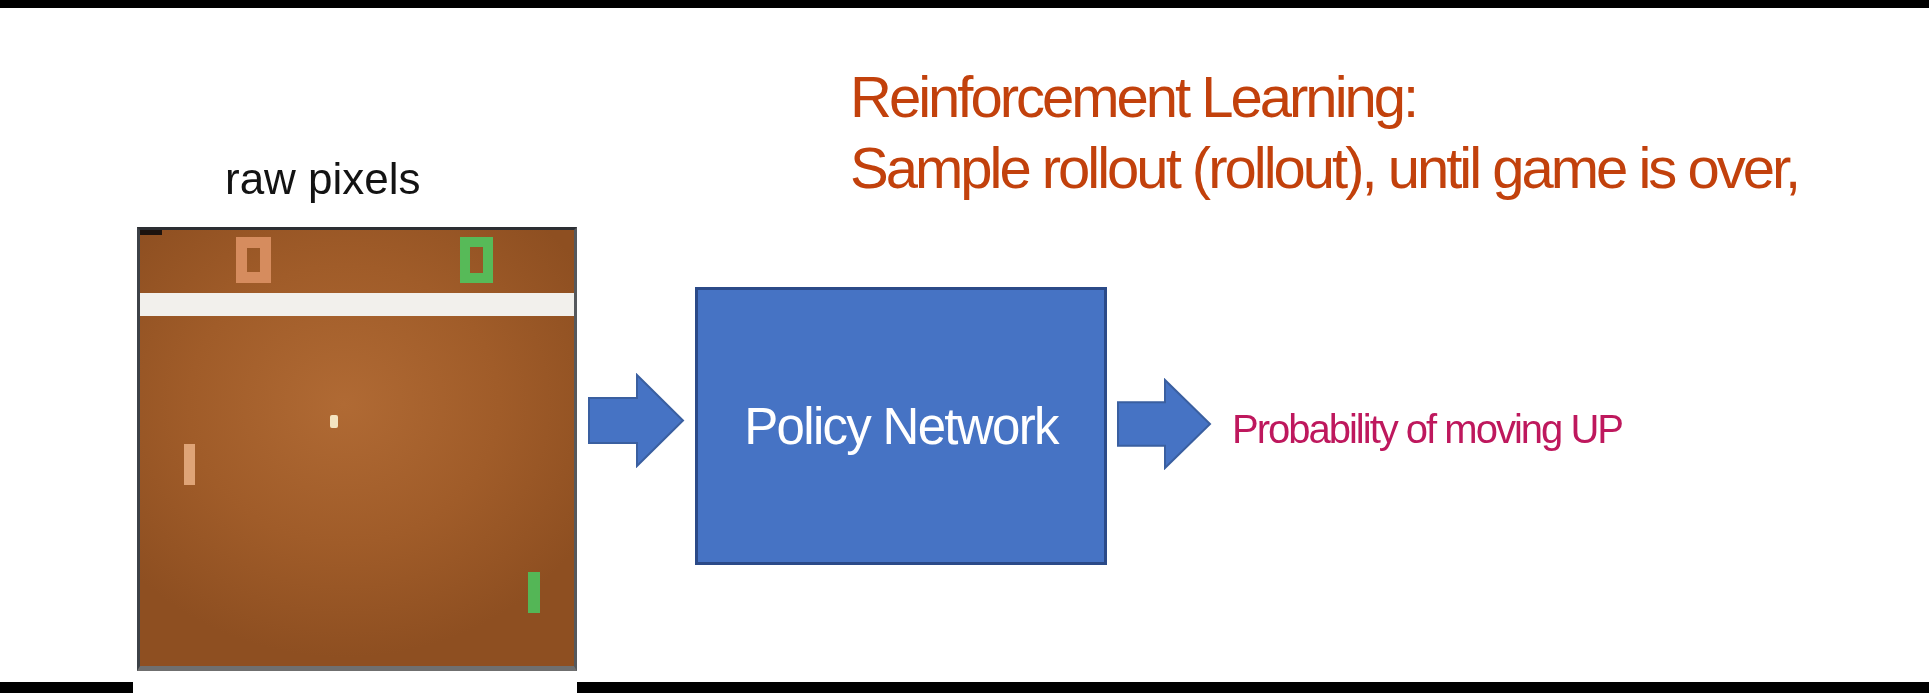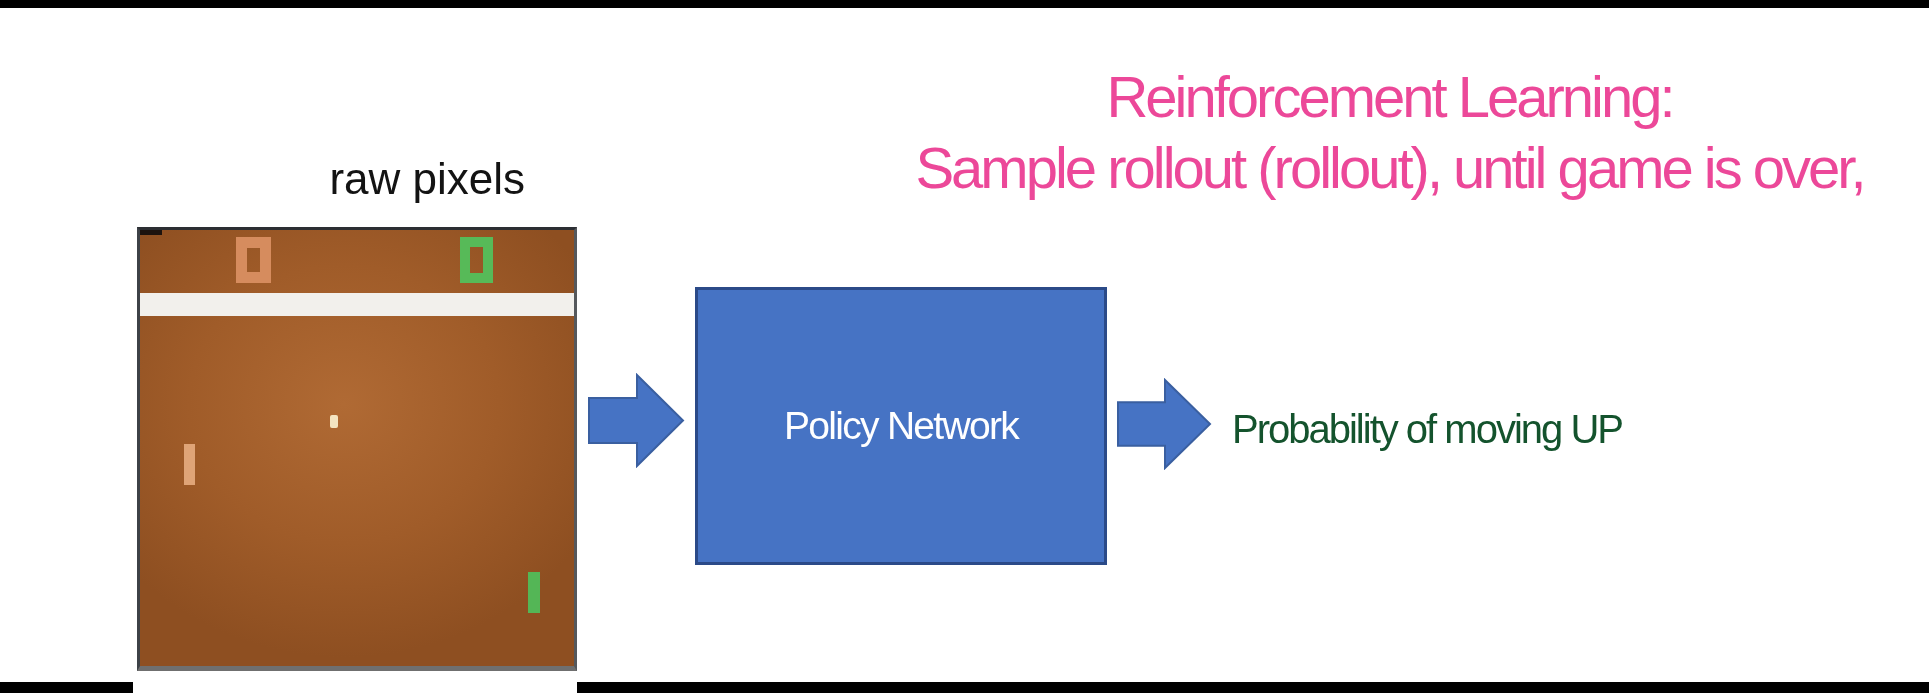--- a/index.html
+++ b/index.html
@@ -14,21 +14,21 @@
   .abs { position: absolute; }
 
   
   .top-bar    { left: 0; top: 0; width: 1929px; height: 8px; background: #000; }
   .bot-bar-l  { left: 0; top: 682px; width: 133px; height: 11px; background: #000; }
   .bot-bar-r  { left: 577px; top: 682px; width: 1352px; height: 11px; background: #000; }
 
   
   .raw-label {
     left: 225px; top: 157px; width: 300px;
-    text-align: right;
+    text-align: left;
     font-size: 44px; line-height: 44px;
     color: #131313;
     white-space: nowrap;
   }
 
   
   .game {
     left: 137px; top: 227px; width: 440px; height: 444px;
     box-sizing: border-box;
     border-style: solid;
@@ -47,49 +47,48 @@
     box-sizing: border-box; border: 10px solid #57ba58;
   }
   .game .wall { left: 0; top: 63px; width: 100%; height: 23px; background: #f2f0ec; }
   .game .ball { left: 190px; top: 185px; width: 8px; height: 13px; background: #f4e4c1; border-radius: 2px; }
   .game .pad-l { left: 44px; top: 214px; width: 11px; height: 41px; background: #dfa477; }
   .game .pad-r { left: 388px; top: 342px; width: 12px; height: 41px; background: #54b656; }
 
   
   .title {
     left: 850px; top: 61px; width: 1079px;
-    text-align: center;
     font-size: 58px; line-height: 71px; letter-spacing: -3px;
-    color: #ec4899;
+    color: #c2410c;
   }
   .title div { white-space: nowrap; }
 
   
   .arrow-in  { left: 588px; top: 373px; width: 97px; height: 95px; }
   .arrow-out { left: 1117px; top: 378px; width: 95px; height: 92px; }
 
   
   .policy-box {
     left: 695px; top: 287px; width: 412px; height: 278px;
     box-sizing: border-box;
     background: #4673c4;
     border: 3px solid #2b4a88;
     display: flex; align-items: center; justify-content: center;
   }
   .policy-box .label {
     color: #ffffff;
-    font-size: 39px; letter-spacing: -1.7px;
+    font-size: 51px; letter-spacing: -1.7px;
     white-space: nowrap;
   }
 
   
   .out-label {
     left: 1232px; top: 409px;
     font-size: 40px; line-height: 40px; letter-spacing: -2px;
-    color: #14532d;
+    color: #be185d;
     white-space: nowrap;
   }
 </style>
 </head>
 <body>
 
 <div class="abs top-bar"></div>
 <div class="abs bot-bar-l"></div>
 <div class="abs bot-bar-r"></div>
 

